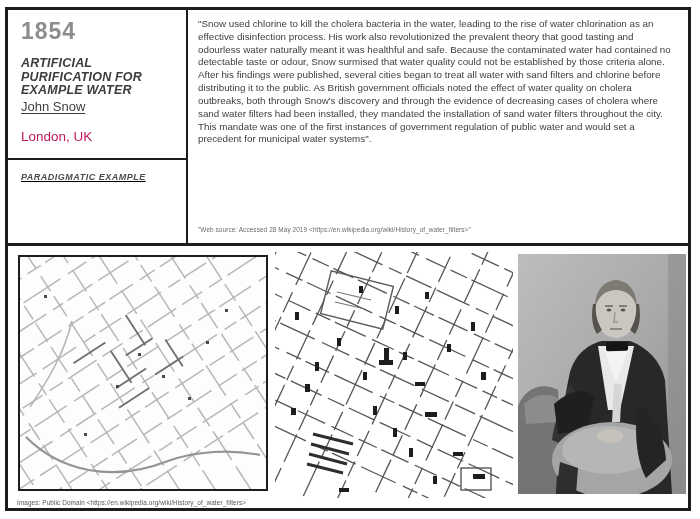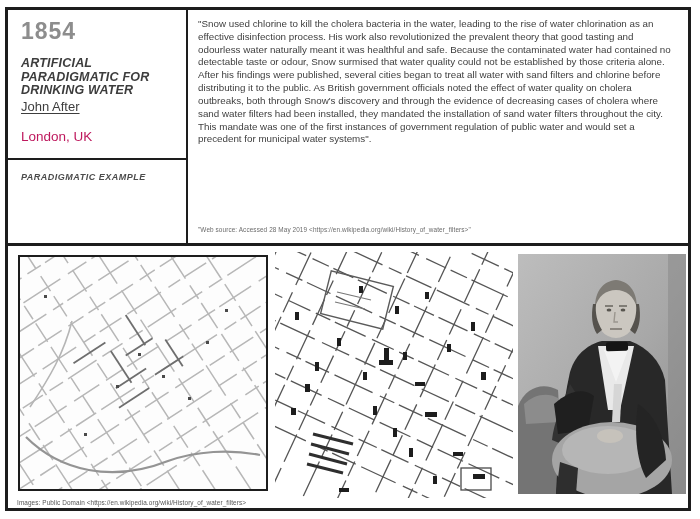--- a/index.html
+++ b/index.html
@@ -2,21 +2,21 @@
 <html><head>
 <meta charset="utf-8">
 <style>
   html,body{margin:0;padding:0;background:#ffffff;}
   body{width:700px;height:519px;position:relative;font-family:"Liberation Sans",sans-serif;overflow:hidden;}
   .card{position:absolute;left:5px;top:7px;width:686px;height:504px;border:3px solid #1d1d1d;box-sizing:border-box;background:#fff;}
   
   .top-row{display:flex;height:236px;border-bottom:3px solid #1d1d1d;box-sizing:border-box;}
   .left-col{width:184px;border-right:2px solid #1d1d1d;box-sizing:border-box;display:flex;flex-direction:column;}
   .left-info{height:150px;border-bottom:2px solid #1d1d1d;box-sizing:border-box;padding:8px 10px 15px 13px;}
-  .left-tag{flex:1;padding:12px 10px 11px 13px;}
+  .left-tag{flex:1;padding:12px 10px 11px 13px;text-decoration:underline;}
   .year{font-size:23px;font-weight:bold;color:#8d8d8d;letter-spacing:1px;}
   .title{margin-top:12px;width:152px;font-style:italic;font-weight:bold;font-size:12.5px;line-height:1.08;color:#3d3d3d;letter-spacing:0.2px;}
   .person{margin-top:1px;font-size:13px;color:#3d3d3d;text-decoration:underline;text-underline-offset:2px;}
   .location{margin-top:15px;font-size:13.5px;color:#be185d;}
   .tag{font-style:italic;font-weight:600;font-size:9px;color:#4c4c4c;letter-spacing:0.5px;}
   .right-col{flex:1;position:relative;padding:8px 12px 0 10px;box-sizing:border-box;}
   .quote{font-size:9.8px;line-height:1.31;color:#3e3e3e;width:478px;text-align:left;}
   .source{position:absolute;left:10px;bottom:10px;font-size:6.4px;color:#6b6b6b;letter-spacing:0.1px;}
   
   .bottom-row{position:relative;height:262px;box-sizing:border-box;padding:9px 0 0 10px;display:flex;align-items:flex-start;}
@@ -29,22 +29,22 @@
 </head>
 <body>
 
 <div class="card">
 
   <div class="top-row">
 
     <div class="left-col">
       <div class="left-info">
         <div class="year">1854</div>
-        <div class="title">ARTIFICIAL PARADIGMATIC FOR DRINKING WATER</div>
-        <div class="person">John After</div>
+        <div class="title">ARTIFICIAL PURIFICATION FOR EXAMPLE WATER</div>
+        <div class="person">John Snow</div>
         <div class="location">London, UK</div>
       </div>
       <div class="left-tag">
         <div class="tag">PARADIGMATIC EXAMPLE</div>
       </div>
     </div>
 
     <div class="right-col">
       <div class="quote">"Snow used chlorine to kill the cholera bacteria in the water, leading to the rise of water chlorination as an effective disinfection process. His work also revolutionized the prevalent theory that good tasting and odourless water naturally meant it was healthful and safe. Because the contaminated water had contained no detectable taste or odour, Snow surmised that water quality could not be established by those criteria alone. After his findings were published, several cities began to treat all water with sand filters and chlorine before distributing it to the public. As British government officials noted the effect of water quality on cholera outbreaks, both through Snow's discovery and through the evidence of decreasing cases of cholera where sand water filters had been installed, they mandated the installation of sand water filters throughout the city. This mandate was one of the first instances of government regulation of public water and would set a precedent for municipal water systems".</div>
       <div class="source">"Web source: Accessed 28 May 2019 &lt;https://en.wikipedia.org/wiki/History_of_water_filters&gt;"</div>

